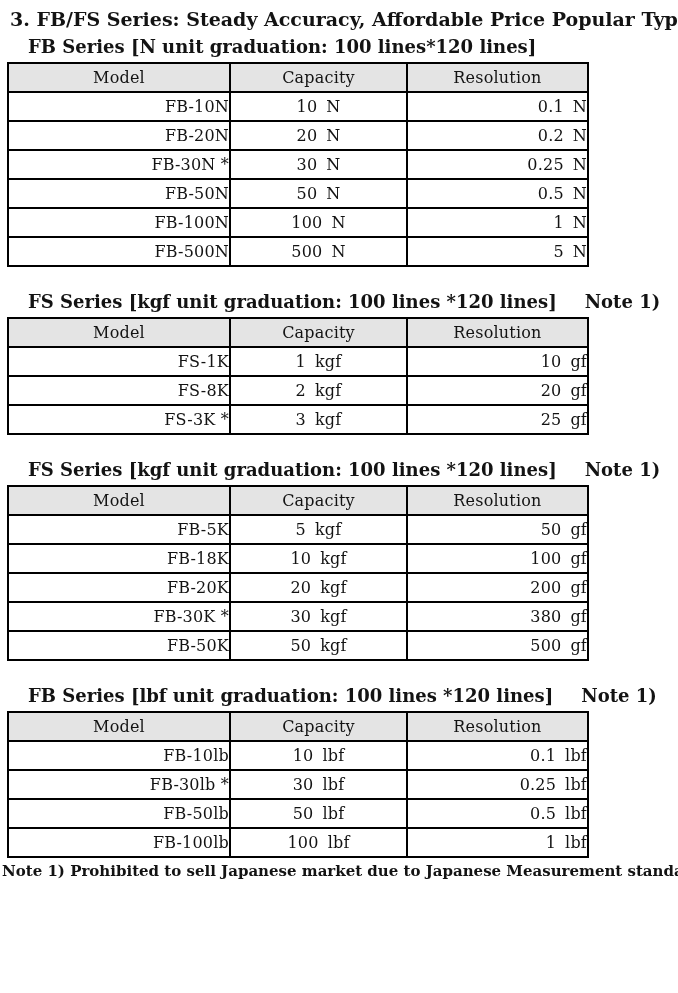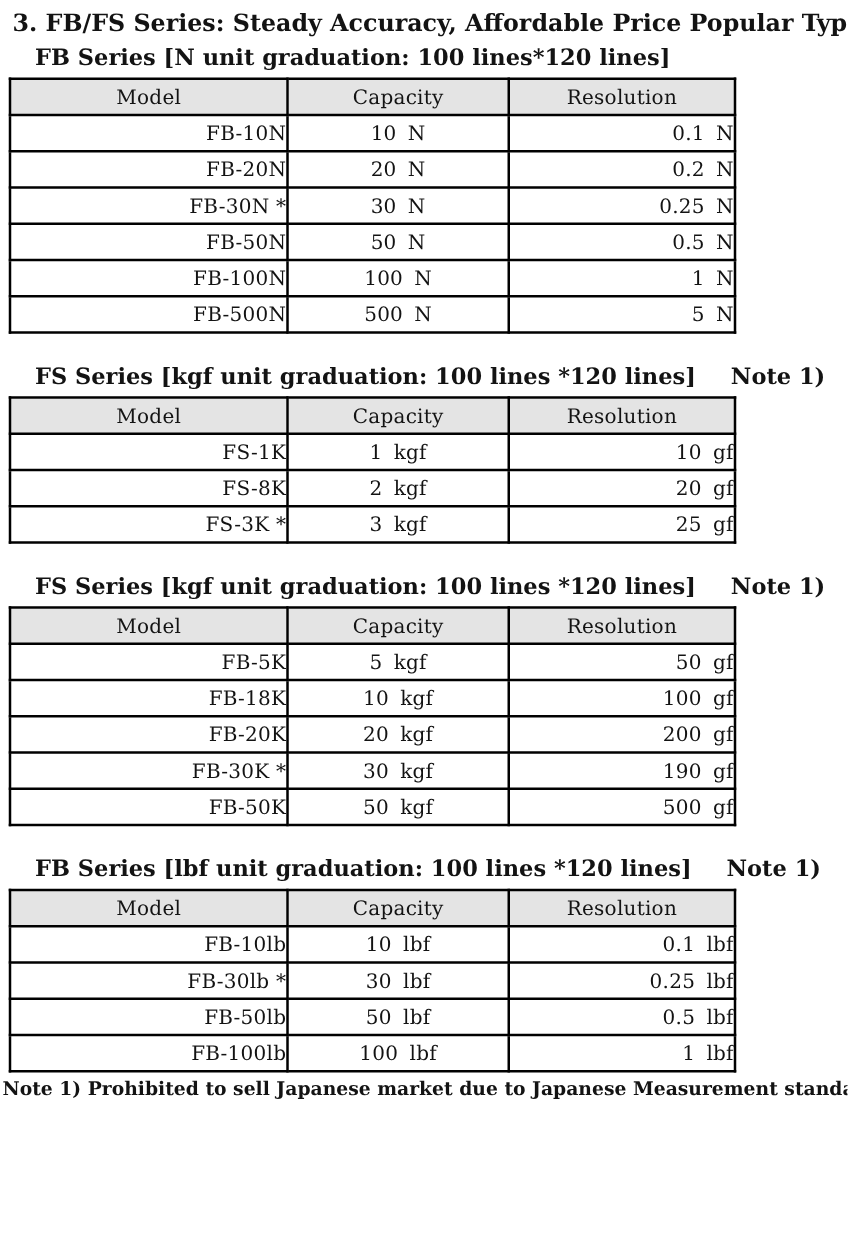--- a/index.html
+++ b/index.html
@@ -189,21 +189,21 @@
               <td class="res"><span class="val">100</span><span class="unit">gf</span></td>
             </tr>
             <tr>
               <td class="model">FB-20K</td>
               <td class="cap"><span class="val">20</span><span class="unit">kgf</span></td>
               <td class="res"><span class="val">200</span><span class="unit">gf</span></td>
             </tr>
             <tr>
               <td class="model">FB-30K *</td>
               <td class="cap"><span class="val">30</span><span class="unit">kgf</span></td>
-              <td class="res"><span class="val">190</span><span class="unit">gf</span></td>
+              <td class="res"><span class="val">380</span><span class="unit">gf</span></td>
             </tr>
             <tr>
               <td class="model">FB-50K</td>
               <td class="cap"><span class="val">50</span><span class="unit">kgf</span></td>
               <td class="res"><span class="val">500</span><span class="unit">gf</span></td>
             </tr>
           </tbody>
         </table>
       </section>
       <section class="series-section">

